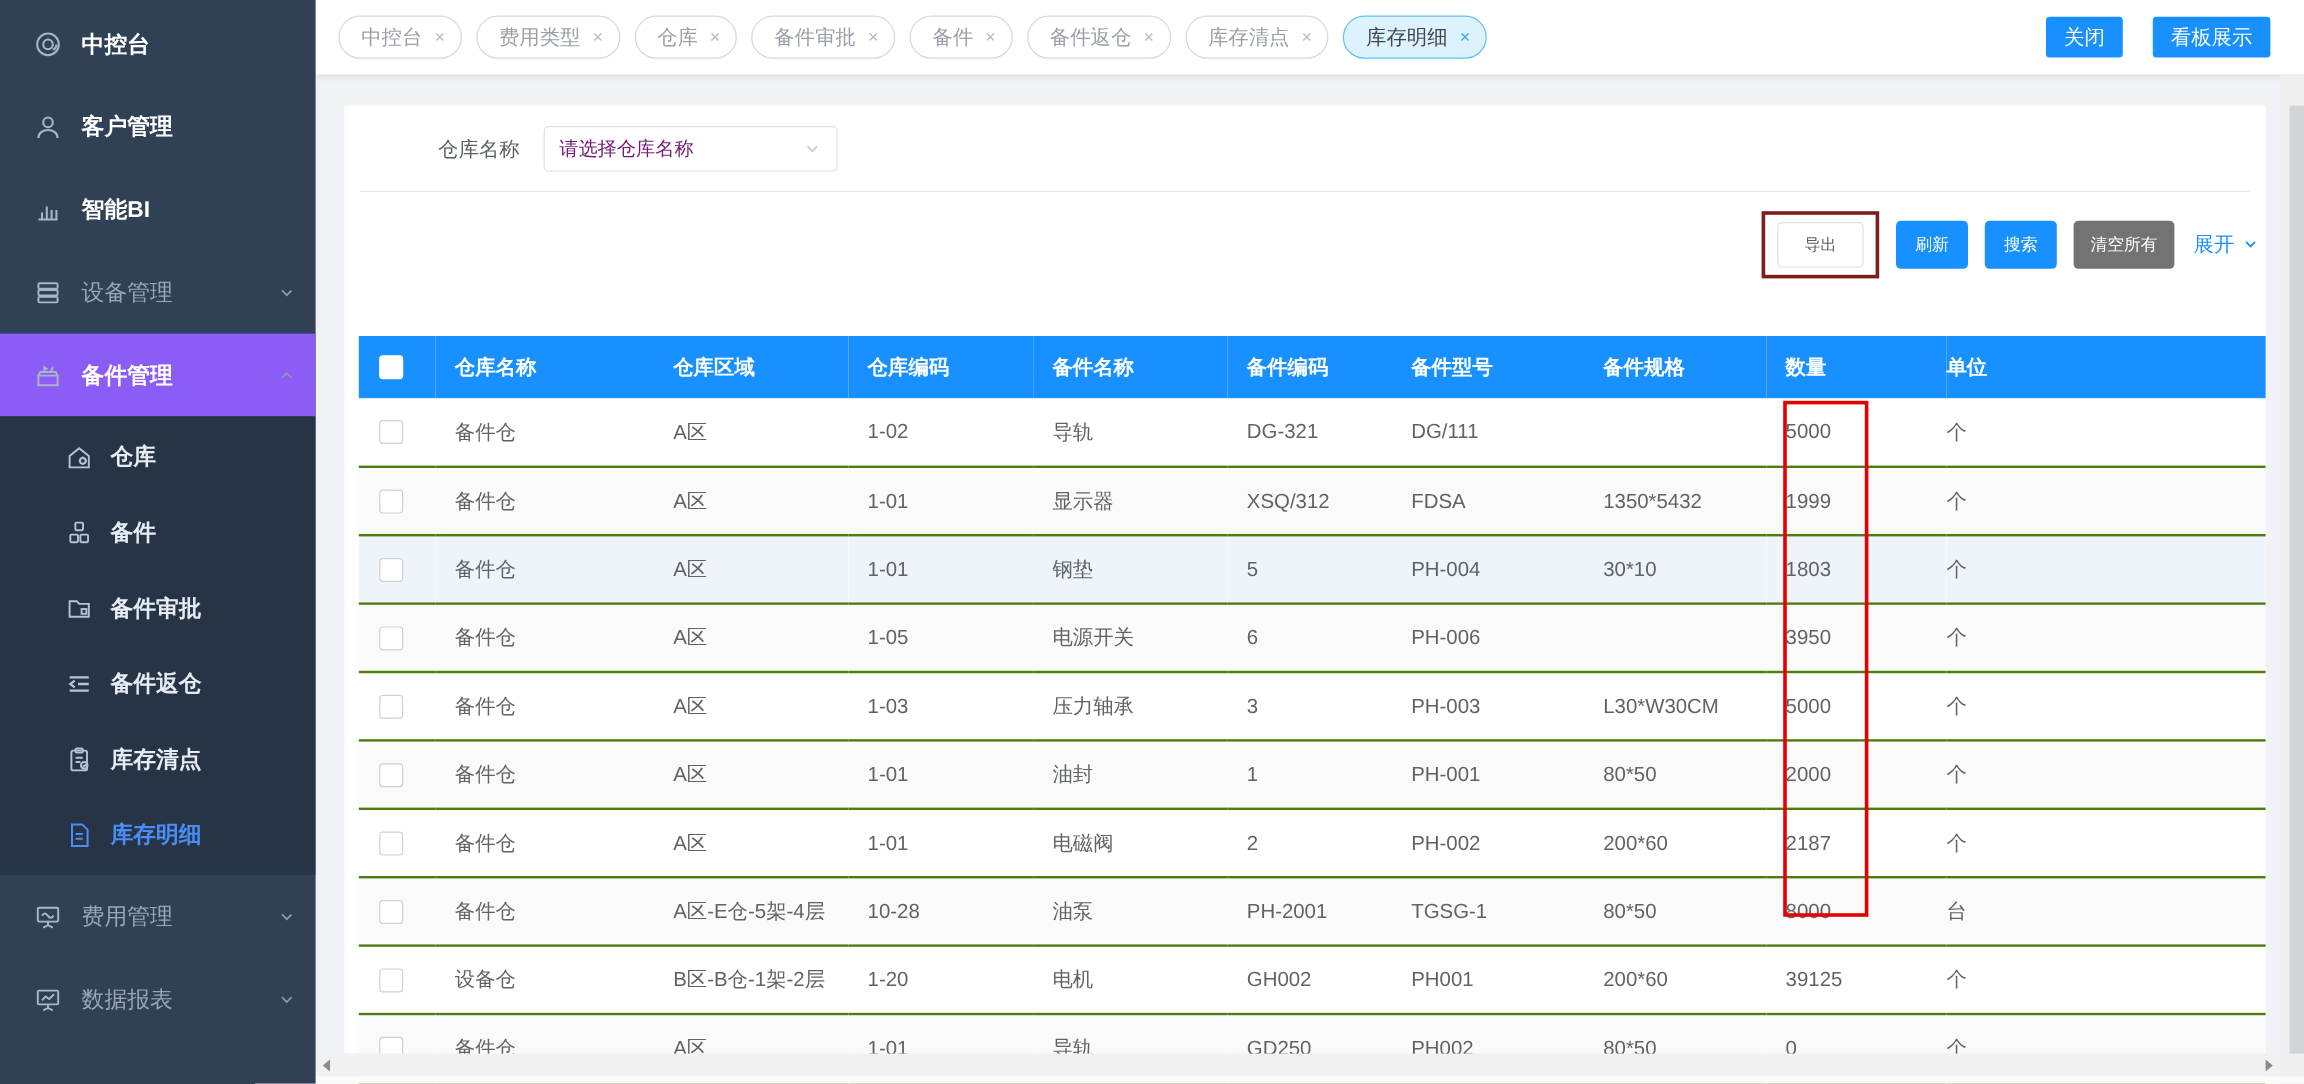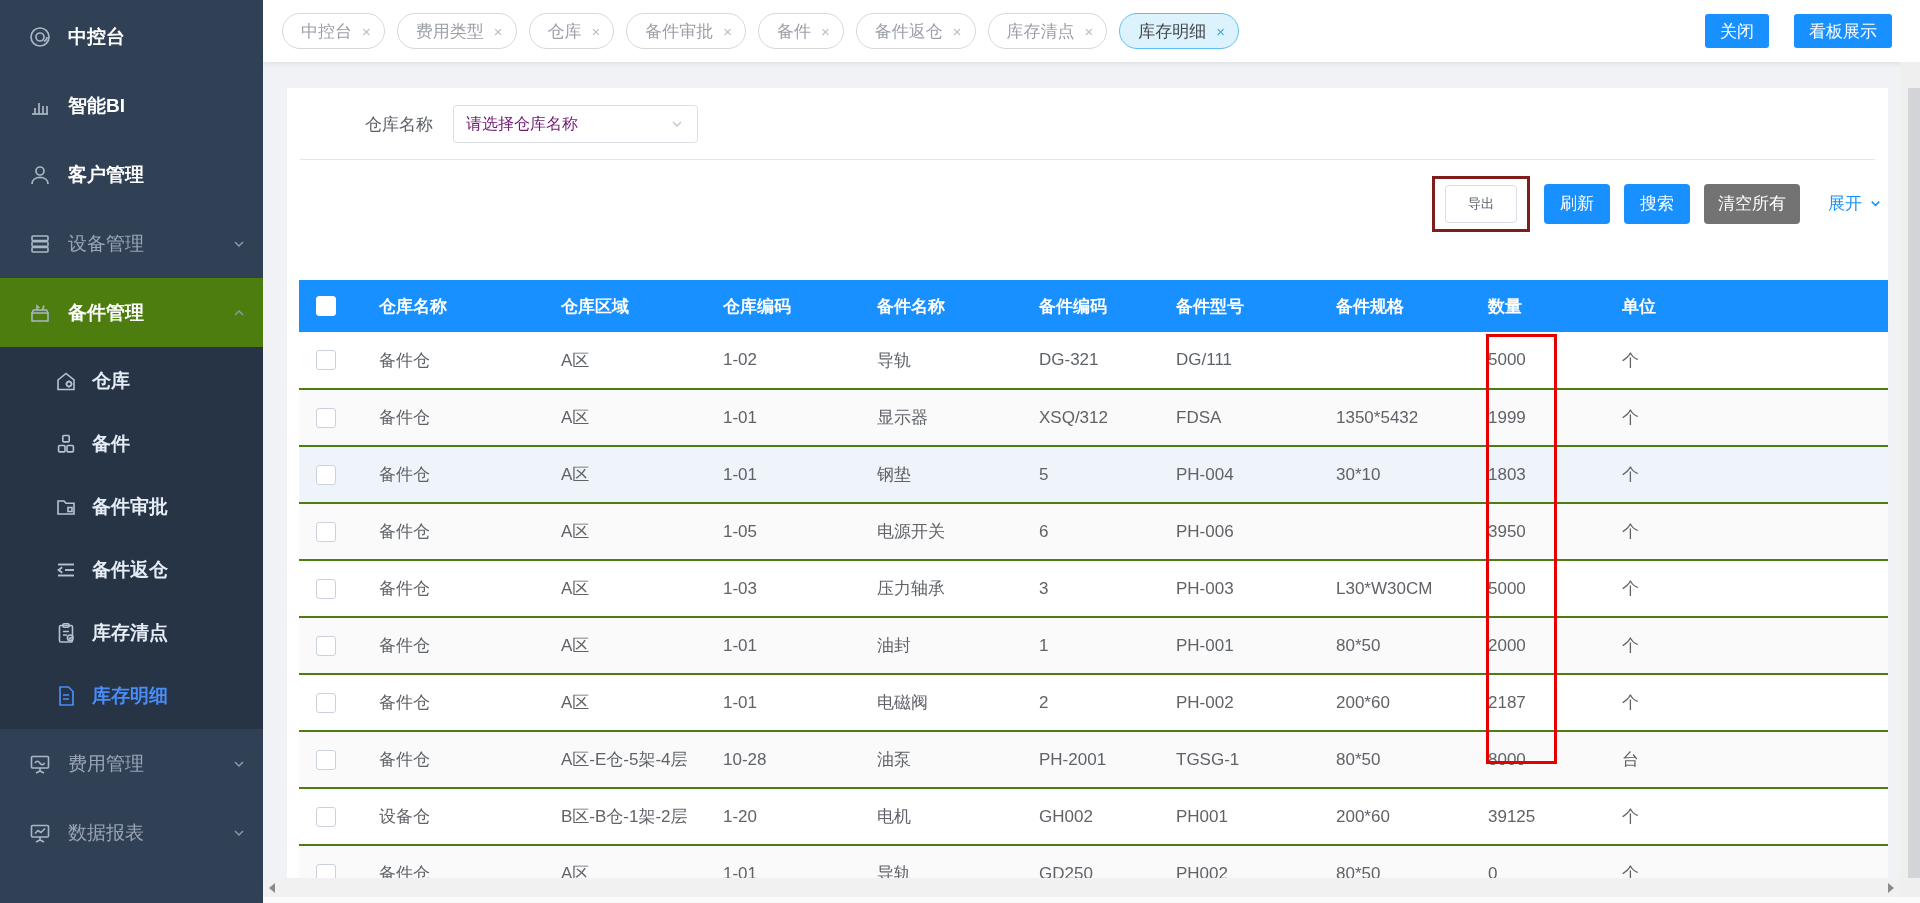--- a/index.html
+++ b/index.html
@@ -3,21 +3,21 @@
 <meta charset="utf-8">
 <style>
   html,body{margin:0;padding:0}
   body{width:1920px;height:903px;overflow:hidden;position:relative;
        font-family:"Liberation Sans","DejaVu Sans",sans-serif;background:#f0f2f5}
   
   #sidebar{position:absolute;left:0;top:0;width:263px;height:903px;background:#304156;z-index:5;overflow:hidden}
   #sidebar-menu{padding-top:2px}
   .side-item{height:69px;display:flex;align-items:center;padding:0 16px 0 27px;color:#ffffff;font-size:19px;font-weight:700;cursor:pointer;box-sizing:border-box}
   .side-item.dim{color:#9aa5b5;font-weight:400}
-  .side-item.expanded{background:#4d7c0f}
+  .side-item.expanded{background:#8b5cf6}
   .icon{display:inline-flex;align-items:center;justify-content:center}
   .side-item>.icon{width:26px;height:26px;margin-right:15px;color:#aab6c6;flex:none}
   .chev{margin-left:auto;color:#8d99a9;display:flex}
   .submenu{background:#263445;padding:2px 0}
   .sub-item{height:63px;display:flex;align-items:center;padding-left:53px;color:#e6ecf5;font-size:19px;font-weight:700;cursor:pointer}
   .sub-item>.icon{width:25px;height:25px;margin-right:14px;color:#b7c2d2;flex:none}
   .sub-item.active{color:#4a8df8}
   .sub-item.active>.icon{color:#4a8df8}
   
   #main{position:absolute;left:263px;top:0;width:1657px;height:903px;background:#f0f2f5}
@@ -31,25 +31,25 @@
   
   #card{position:absolute;left:24px;top:88px;width:1601px;height:790px;background:#fff;z-index:1}
   #filter-row{position:absolute;top:17px;left:78px;display:flex;align-items:center}
   #filter-label{font-size:17px;color:#5a5e66;margin-right:20px}
   #warehouse-select{width:245px;height:38px;border:1px solid #dcdfe6;border-radius:4px;background:#fff;display:flex;align-items:center;justify-content:space-between;padding:0 12px;box-sizing:border-box;cursor:pointer}
   #warehouse-select .ph{color:#701a75;font-size:16px}
   #warehouse-select .sel-chev{color:#c0c4cc;display:flex}
   #filter-divider{position:absolute;top:71px;left:13px;right:13px;height:1px;background:#e0e7ef}
   #toolbar{position:absolute;top:87px;right:5px;height:57px;display:flex;align-items:center;gap:14px}
   #export-red-box{border:3px solid #7f1d1d;padding:6px 10px;display:flex}
-  .btn{border:none;border-radius:4px;font-size:17px;height:40px;cursor:pointer;font-family:inherit}
+  .btn{border:none;border-radius:4px;font-size:14px;height:40px;cursor:pointer;font-family:inherit}
   #export-btn{width:72px;height:38px;background:#fff;border:1px solid #dcdfe6;color:#5a5e66;border-radius:4px}
   .btn-prim{background:#1890ff;color:#fff;padding:0 16px}
   .btn-danger{background:#737373;color:#fff;padding:0 14px}
-  #expand-link{color:#1890ff;font-size:17px;display:flex;align-items:center;gap:6px;cursor:pointer;margin-left:14px}
+  #expand-link{color:#1890ff;font-size:17px;display:flex;align-items:center;gap:6px;cursor:pointer;margin-left:2px}
   
   #inv-table{position:absolute;left:12px;top:192px;width:1589px;border-collapse:collapse;table-layout:fixed}
   #inv-table thead tr{height:52px;background:#1890ff}
   #inv-table th{color:#fff;font-weight:700;font-size:17px;text-align:left;padding:0 0 0 16px}
   #inv-table tbody tr{height:57px;background:#fff;border-bottom:2px solid #4d7c0f}
   #inv-table tbody tr.stripe{background:#fafafa}
   #inv-table tbody tr.hov{background:#eff3fa}
   #inv-table td{font-size:17px;color:#5f6368;padding:0 0 0 16px;overflow:hidden;white-space:nowrap}
   .col-unit{text-align:left;padding-left:0 !important}
   .cb{width:18px;height:18px;border:1px solid #ccd2dc;border-radius:3px;background:#fff;margin-left:17px;cursor:pointer}
@@ -74,37 +74,37 @@
             <circle cx="12" cy="12" r="9"></circle>
             <circle cx="12" cy="12" r="4"></circle>
             <path d="M16 16.5c2-1 3-2.5 3-4.5"></path>
           </svg>
         </span>
         <span>中控台</span>
       </div>
       <div class="side-item">
         <span class="icon">
           <svg width="24" height="24" viewBox="0 0 24 24" fill="none" stroke="currentColor" stroke-width="1.7">
+            <circle cx="12" cy="8" r="4"></circle>
+            <path d="M4 21c0-4.2 3.6-6.6 8-6.6s8 2.4 8 6.6"></path>
+          </svg>
+        </span>
+        <span>客户管理</span>
+      </div>
+      <div class="side-item">
+        <span class="icon">
+          <svg width="24" height="24" viewBox="0 0 24 24" fill="none" stroke="currentColor" stroke-width="1.7">
             <path d="M4 20h16"></path>
             <path d="M7 20v-6"></path>
             <path d="M11 20V9"></path>
             <path d="M15 20v-8"></path>
             <path d="M19 20V12"></path>
           </svg>
         </span>
         <span>智能BI</span>
-      </div>
-      <div class="side-item">
-        <span class="icon">
-          <svg width="24" height="24" viewBox="0 0 24 24" fill="none" stroke="currentColor" stroke-width="1.7">
-            <circle cx="12" cy="8" r="4"></circle>
-            <path d="M4 21c0-4.2 3.6-6.6 8-6.6s8 2.4 8 6.6"></path>
-          </svg>
-        </span>
-        <span>客户管理</span>
       </div>
       <div class="side-item dim">
         <span class="icon">
           <svg width="24" height="24" viewBox="0 0 24 24" fill="none" stroke="currentColor" stroke-width="1.6">
             <rect x="4" y="4" width="16" height="4.6" rx="1"></rect>
             <rect x="4" y="9.7" width="16" height="4.6" rx="1"></rect>
             <rect x="4" y="15.4" width="16" height="4.6" rx="1"></rect>
             <path d="M7 6.3h.01M7 12h.01M7 17.7h.01"></path>
           </svg>
         </span>

